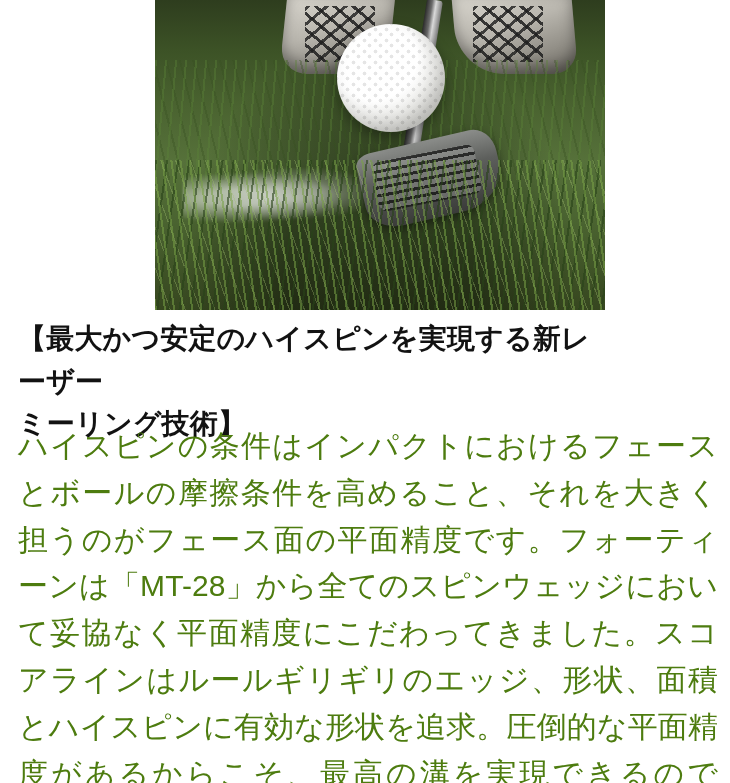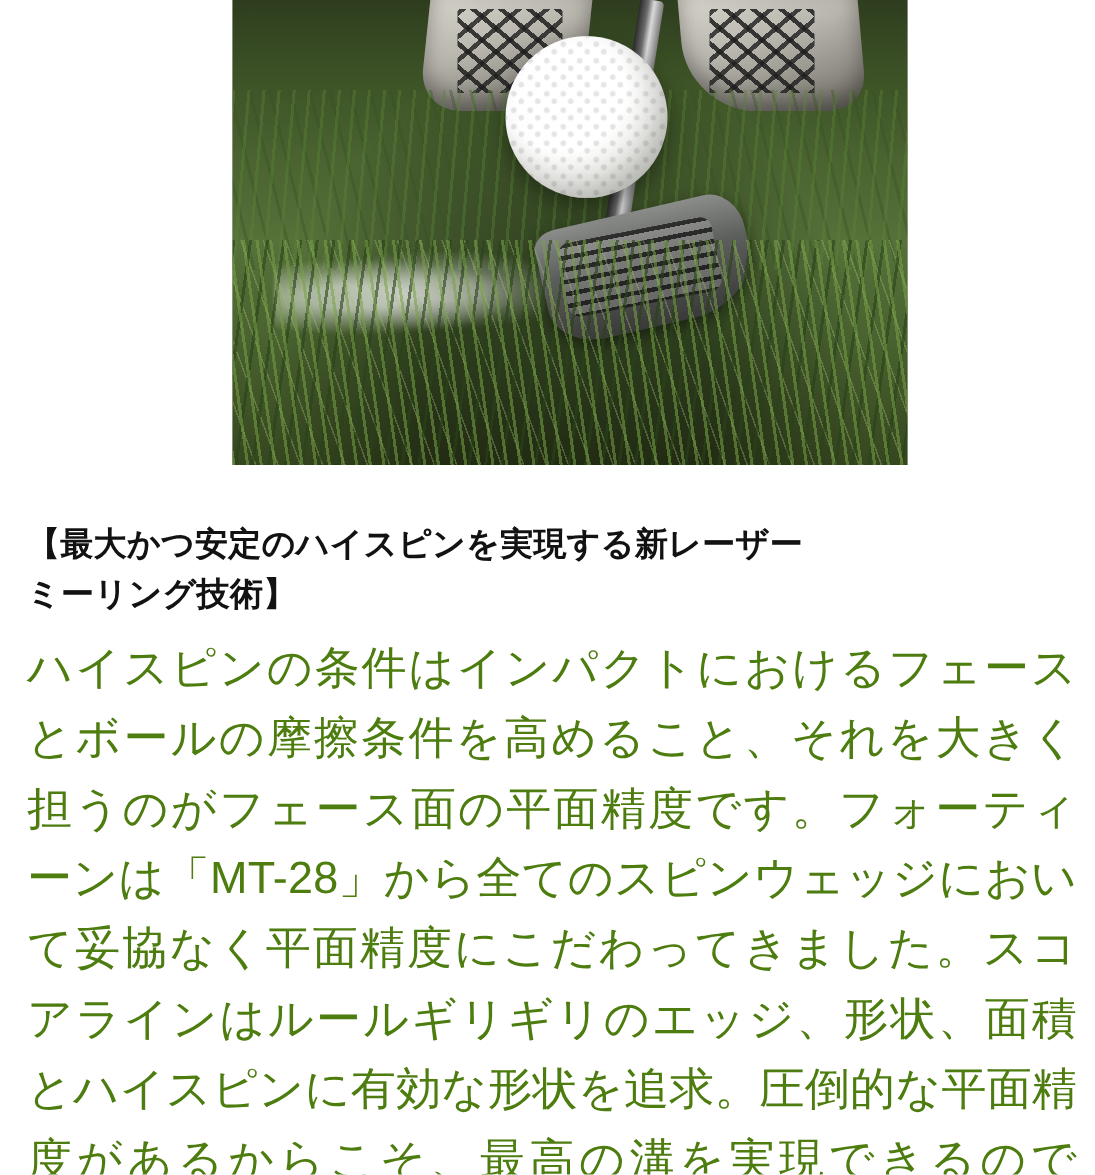--- a/index.html
+++ b/index.html
@@ -146,27 +146,26 @@
       repeating-linear-gradient(95deg, rgba(90,130,55,0.40) 0 2px, rgba(0,0,0,0) 2px 10px),
       repeating-linear-gradient(76deg, rgba(55,80,32,0.35) 0 2px, rgba(0,0,0,0) 2px 13px);
   }
 
   
   .heading {
     position: absolute;
     left: 18px;
     top: 318px;
     width: 600px;
-    font-size: 22px;
+    font-size: 28px;
     font-weight: bold;
     line-height: 1.52;
     letter-spacing: 0.2px;
     color: #121212;
     white-space: pre-line;
-    margin-top: 28px;
   }
   .body-text {
     position: absolute;
     left: 18px;
     top: 423px;
     width: 700px;
     font-size: 30px;
     font-weight: normal;
     line-height: 1.56;
     letter-spacing: 0.1px;

